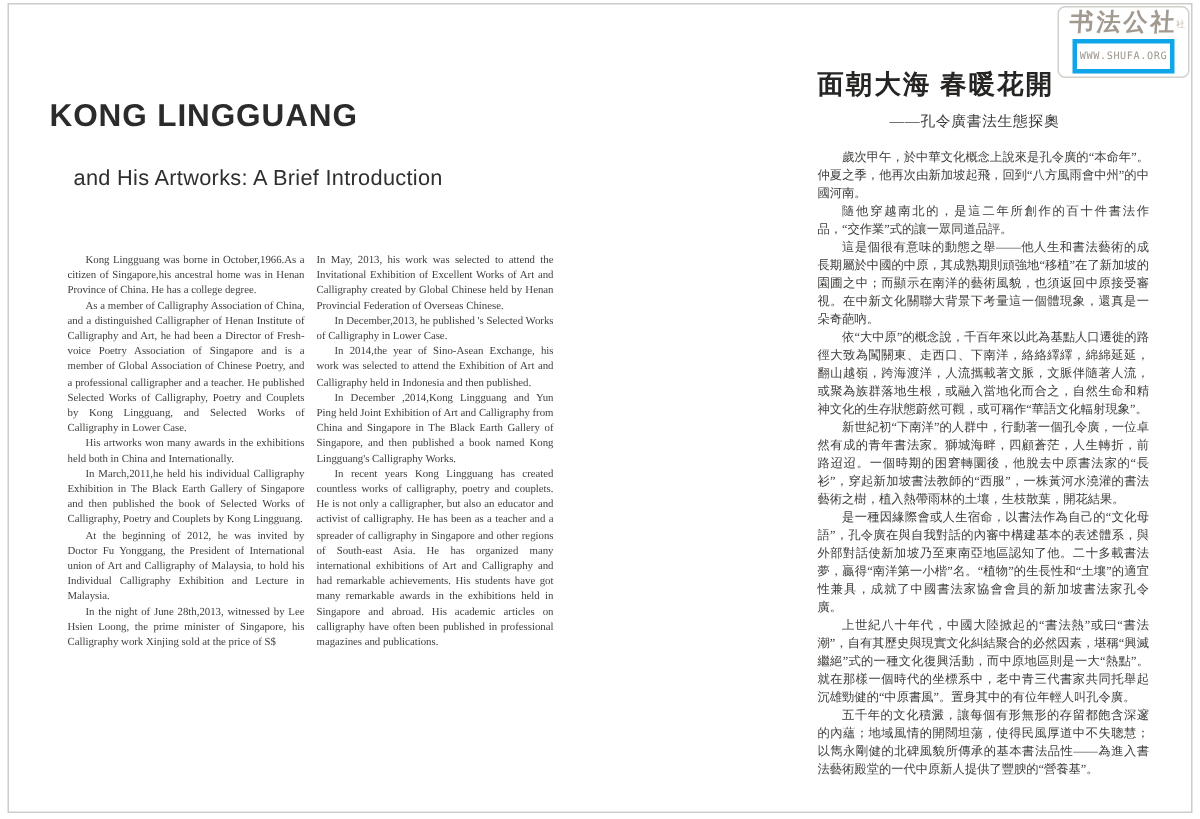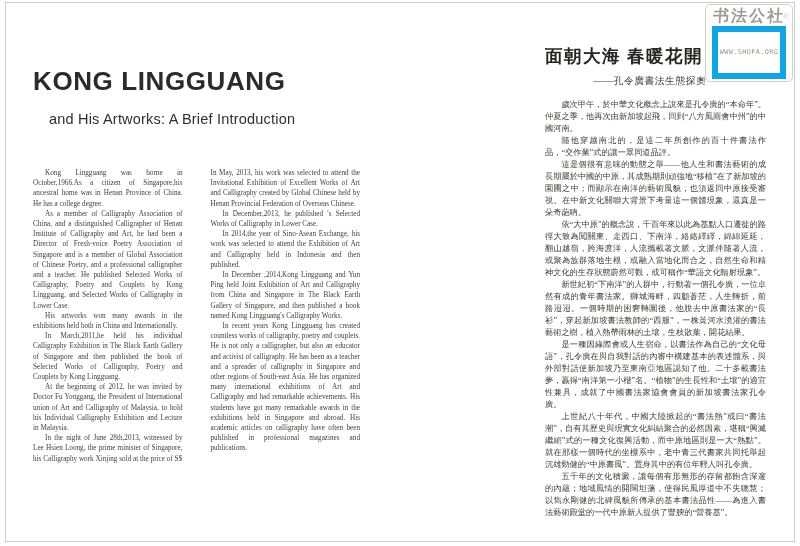--- a/index.html
+++ b/index.html
@@ -10,32 +10,32 @@
   }
   .frame {
     position:absolute; left:5px; top:2px; right:5px; bottom:4px;
     border:1px solid #cccccc; background:#ffffff;
   }
   
   .left-page { position:absolute; left:33px; top:0; width:327px; height:546px; }
   .en-title {
     position:absolute; left:0; top:66px; margin:0;
     font-family:"Liberation Sans", sans-serif;
-    font-size:26px; font-weight:600; letter-spacing:0.6px;
+    font-size:21px; font-weight:600; letter-spacing:0.6px;
     color:#2b2b2b; white-space:nowrap;
   }
   .en-subtitle {
     position:absolute; left:0; top:95px; margin:16px;
     font-family:"Liberation Sans", sans-serif;
     font-size:14.5px; font-weight:400; letter-spacing:0.2px;
     color:#2f2f2f; white-space:nowrap;
   }
   .en-columns {
-    position:absolute; left:0; top:168px; width:327px;
-    display:flex; gap:28px;
+    position:absolute; left:12px; top:168px; width:327px;
+    display:flex; gap:8px;
   }
   .en-col {
     width:158px;
     font-size:7.2px; line-height:10.2px; text-align:justify;
     color:#403e3c;
   }
   .en-col p { margin:0; text-indent:12px; }
   .en-col.continuation p:first-child { text-indent:0; }
   
   .right-page { position:absolute; left:545px; top:0; width:221px; height:526px; }
@@ -68,21 +68,21 @@
     display:block;
     font-size:16px; letter-spacing:2px; color:#a29a91;
     transform:skewX(-4deg); font-weight:bold; line-height:18px;
   }
   .wm-seal {
     position:absolute; right:3px; top:3px;
     font-size:6px; color:#c3bcb4; line-height:6px; writing-mode:vertical-rl;
   }
   .wm-url {
     display:inline-block; margin-top:1px;
-    border:6px solid #0ea5e9; padding:16px 2px;
+    border:3px solid #0ea5e9; padding:4px 2px;
     font-family:"DejaVu Sans Mono", monospace;
     font-size:6.8px; letter-spacing:0.4px; color:#9d968e; line-height:9px;
   }
 </style>
 </head>
 <body>
 
 <div class="frame"></div>
 
 <div class="left-page">

